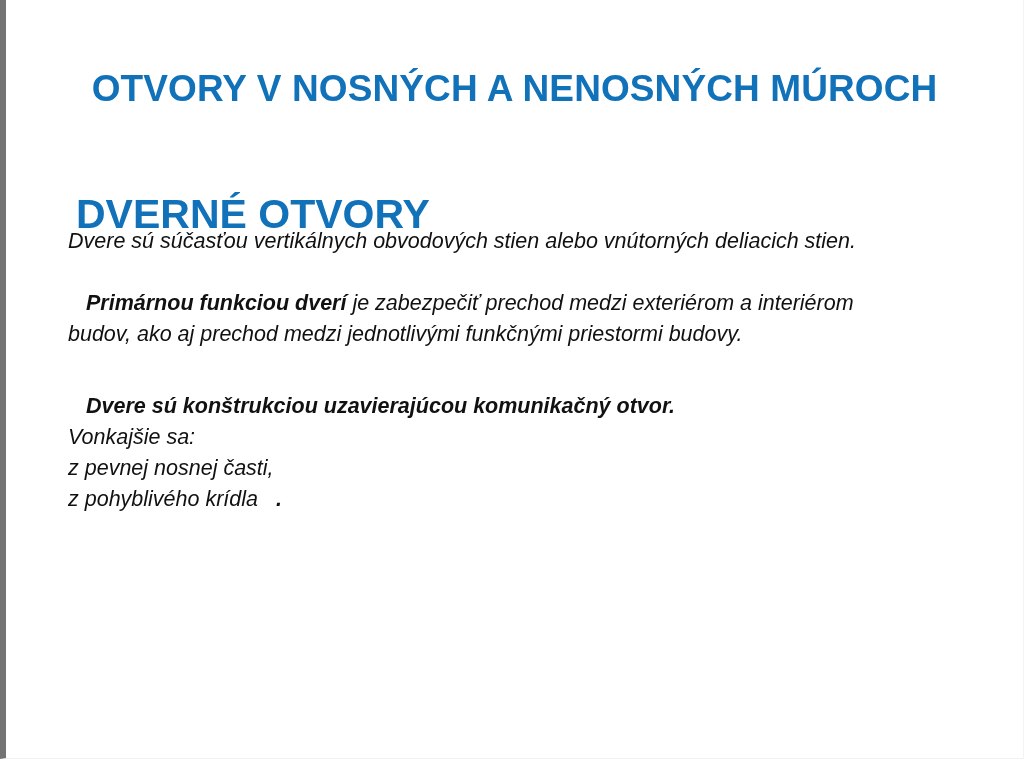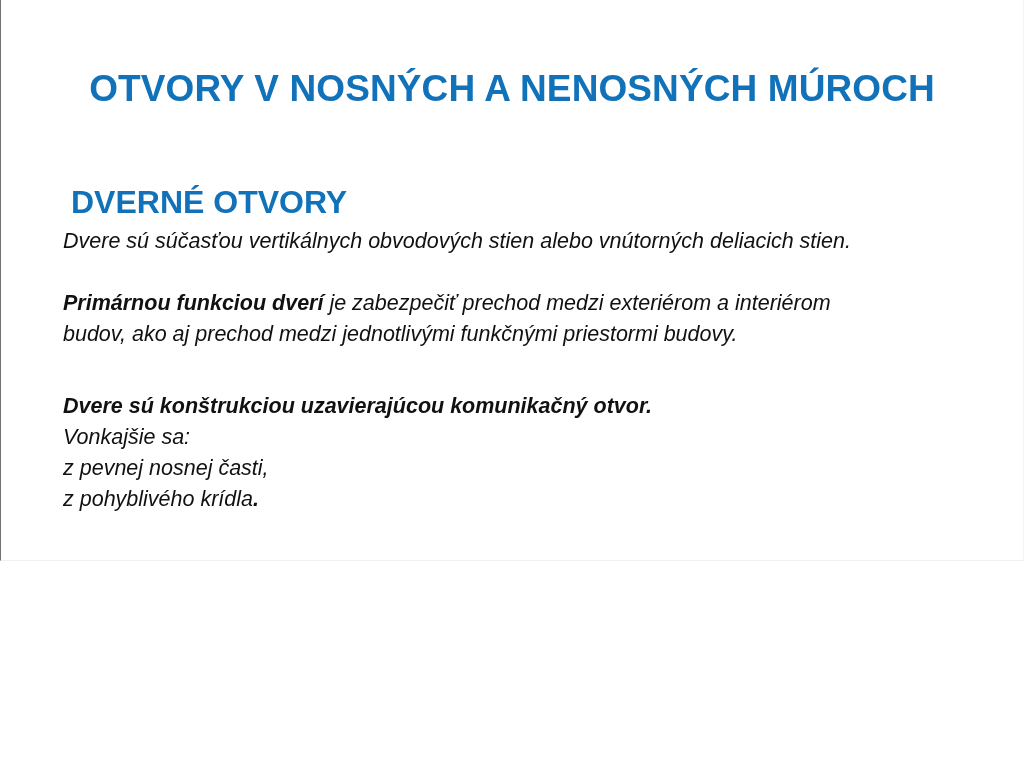--- a/index.html
+++ b/index.html
@@ -8,66 +8,67 @@
     padding: 0;
     background: #ffffff;
   }
   body {
     font-family: "Liberation Sans", sans-serif;
     -webkit-font-smoothing: antialiased;
   }
   #slide {
     position: relative;
     width: 1024px;
-    height: 561px;
+    height: 759px;
     background: #ffffff;
     overflow: hidden;
     box-sizing: border-box;
-    border-left: 1px solid #737373;
+    border-left: 6px solid #737373;
     border-right: 1px solid #f4f4f4;
     border-bottom: 1px solid #f1f1f1;
   }
   .slide-title {
     position: absolute;
     left: 0;
     right: 0;
     top: 44px;
     text-align: center;
     font-size: 37px;
     font-weight: 700;
     color: #1272B9;
     letter-spacing: 0.1px;
     line-height: 1.1;
     white-space: nowrap;
   }
   .slide-subtitle {
     position: absolute;
     left: 70px;
     top: 157px;
-    font-size: 32px;
+    font-size: 41px;
     font-weight: 700;
     color: #1272B9;
     line-height: 1.15;
     white-space: nowrap;
   }
   .body-block {
     position: absolute;
     left: 62px;
     font-size: 21.5px;
     color: #111111;
     line-height: 31px;
     font-weight: 400;
     font-style: italic;
   }
   .body-block .ln {
     display: block;
     white-space: nowrap;
   }
   .body-block b {
     font-weight: 700;
+    margin-left: 18px;
   }
   #block-1 { top: 226px; }
   #block-2 { top: 288px; }
   #block-3 { top: 391px; }
   #block-4 { top: 536px; }
 </style>
 </head>
 <body>
 
 <div id="slide" style="background: rgb(255, 255, 255);">

